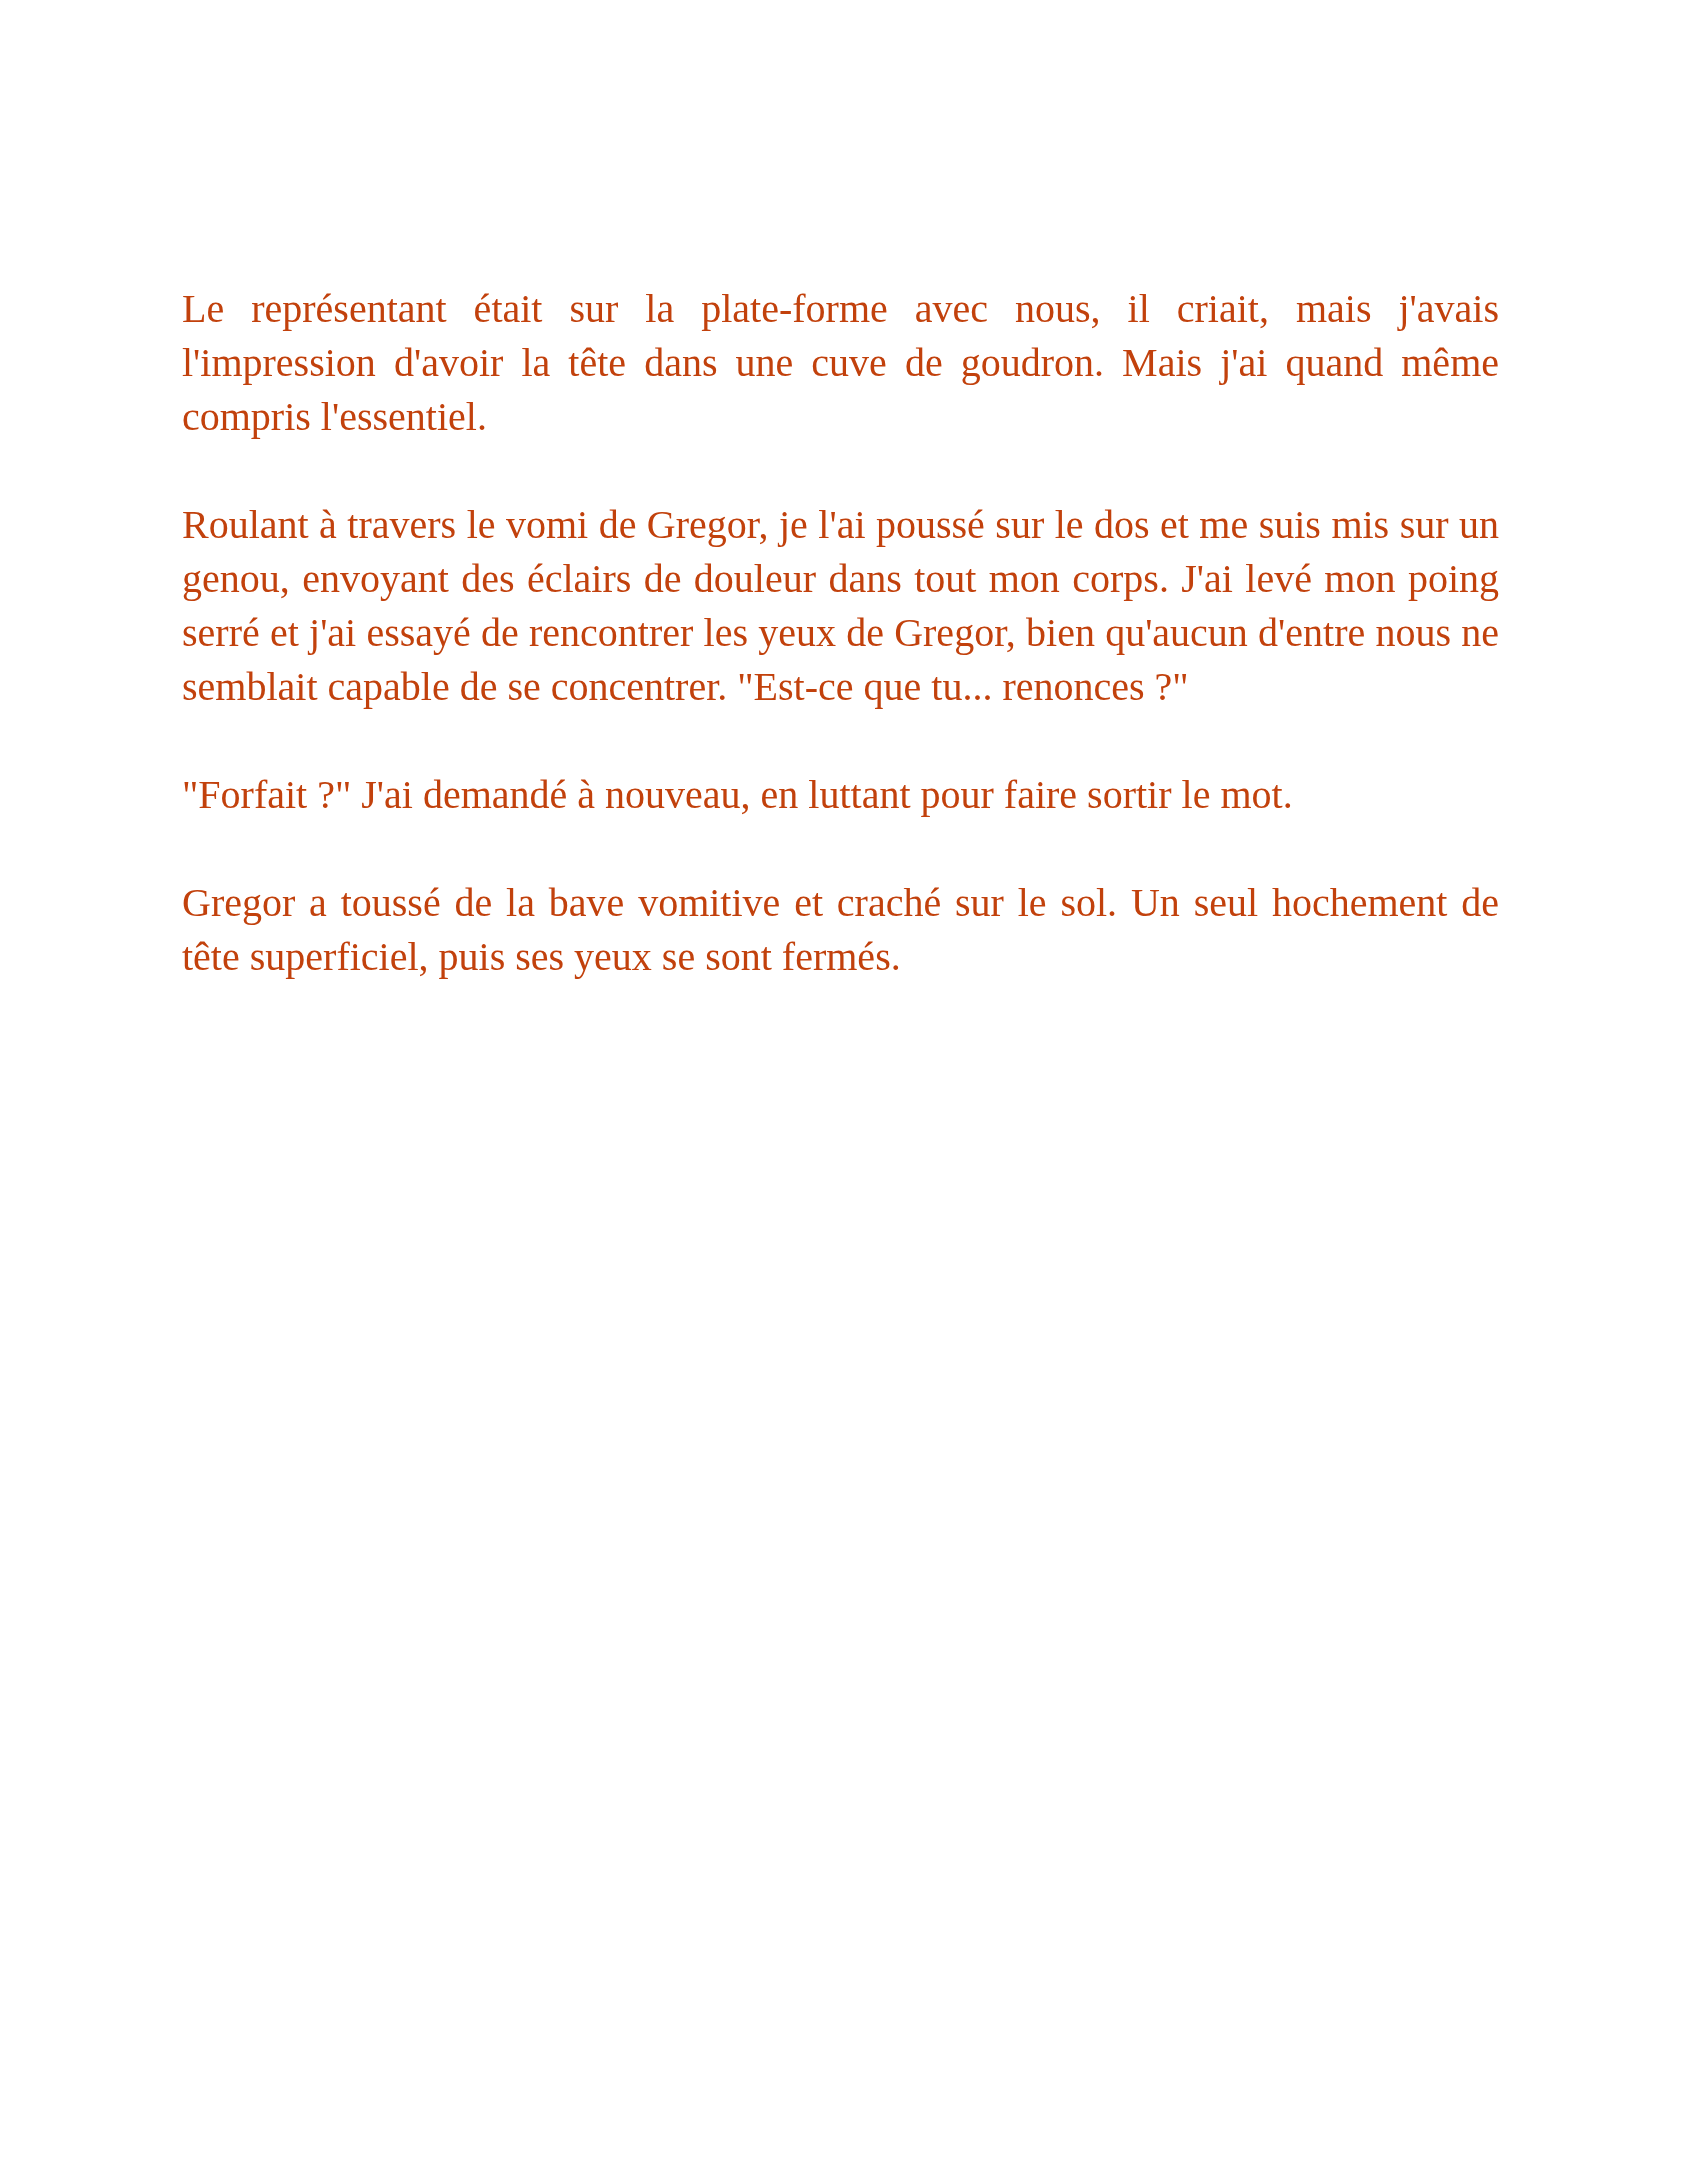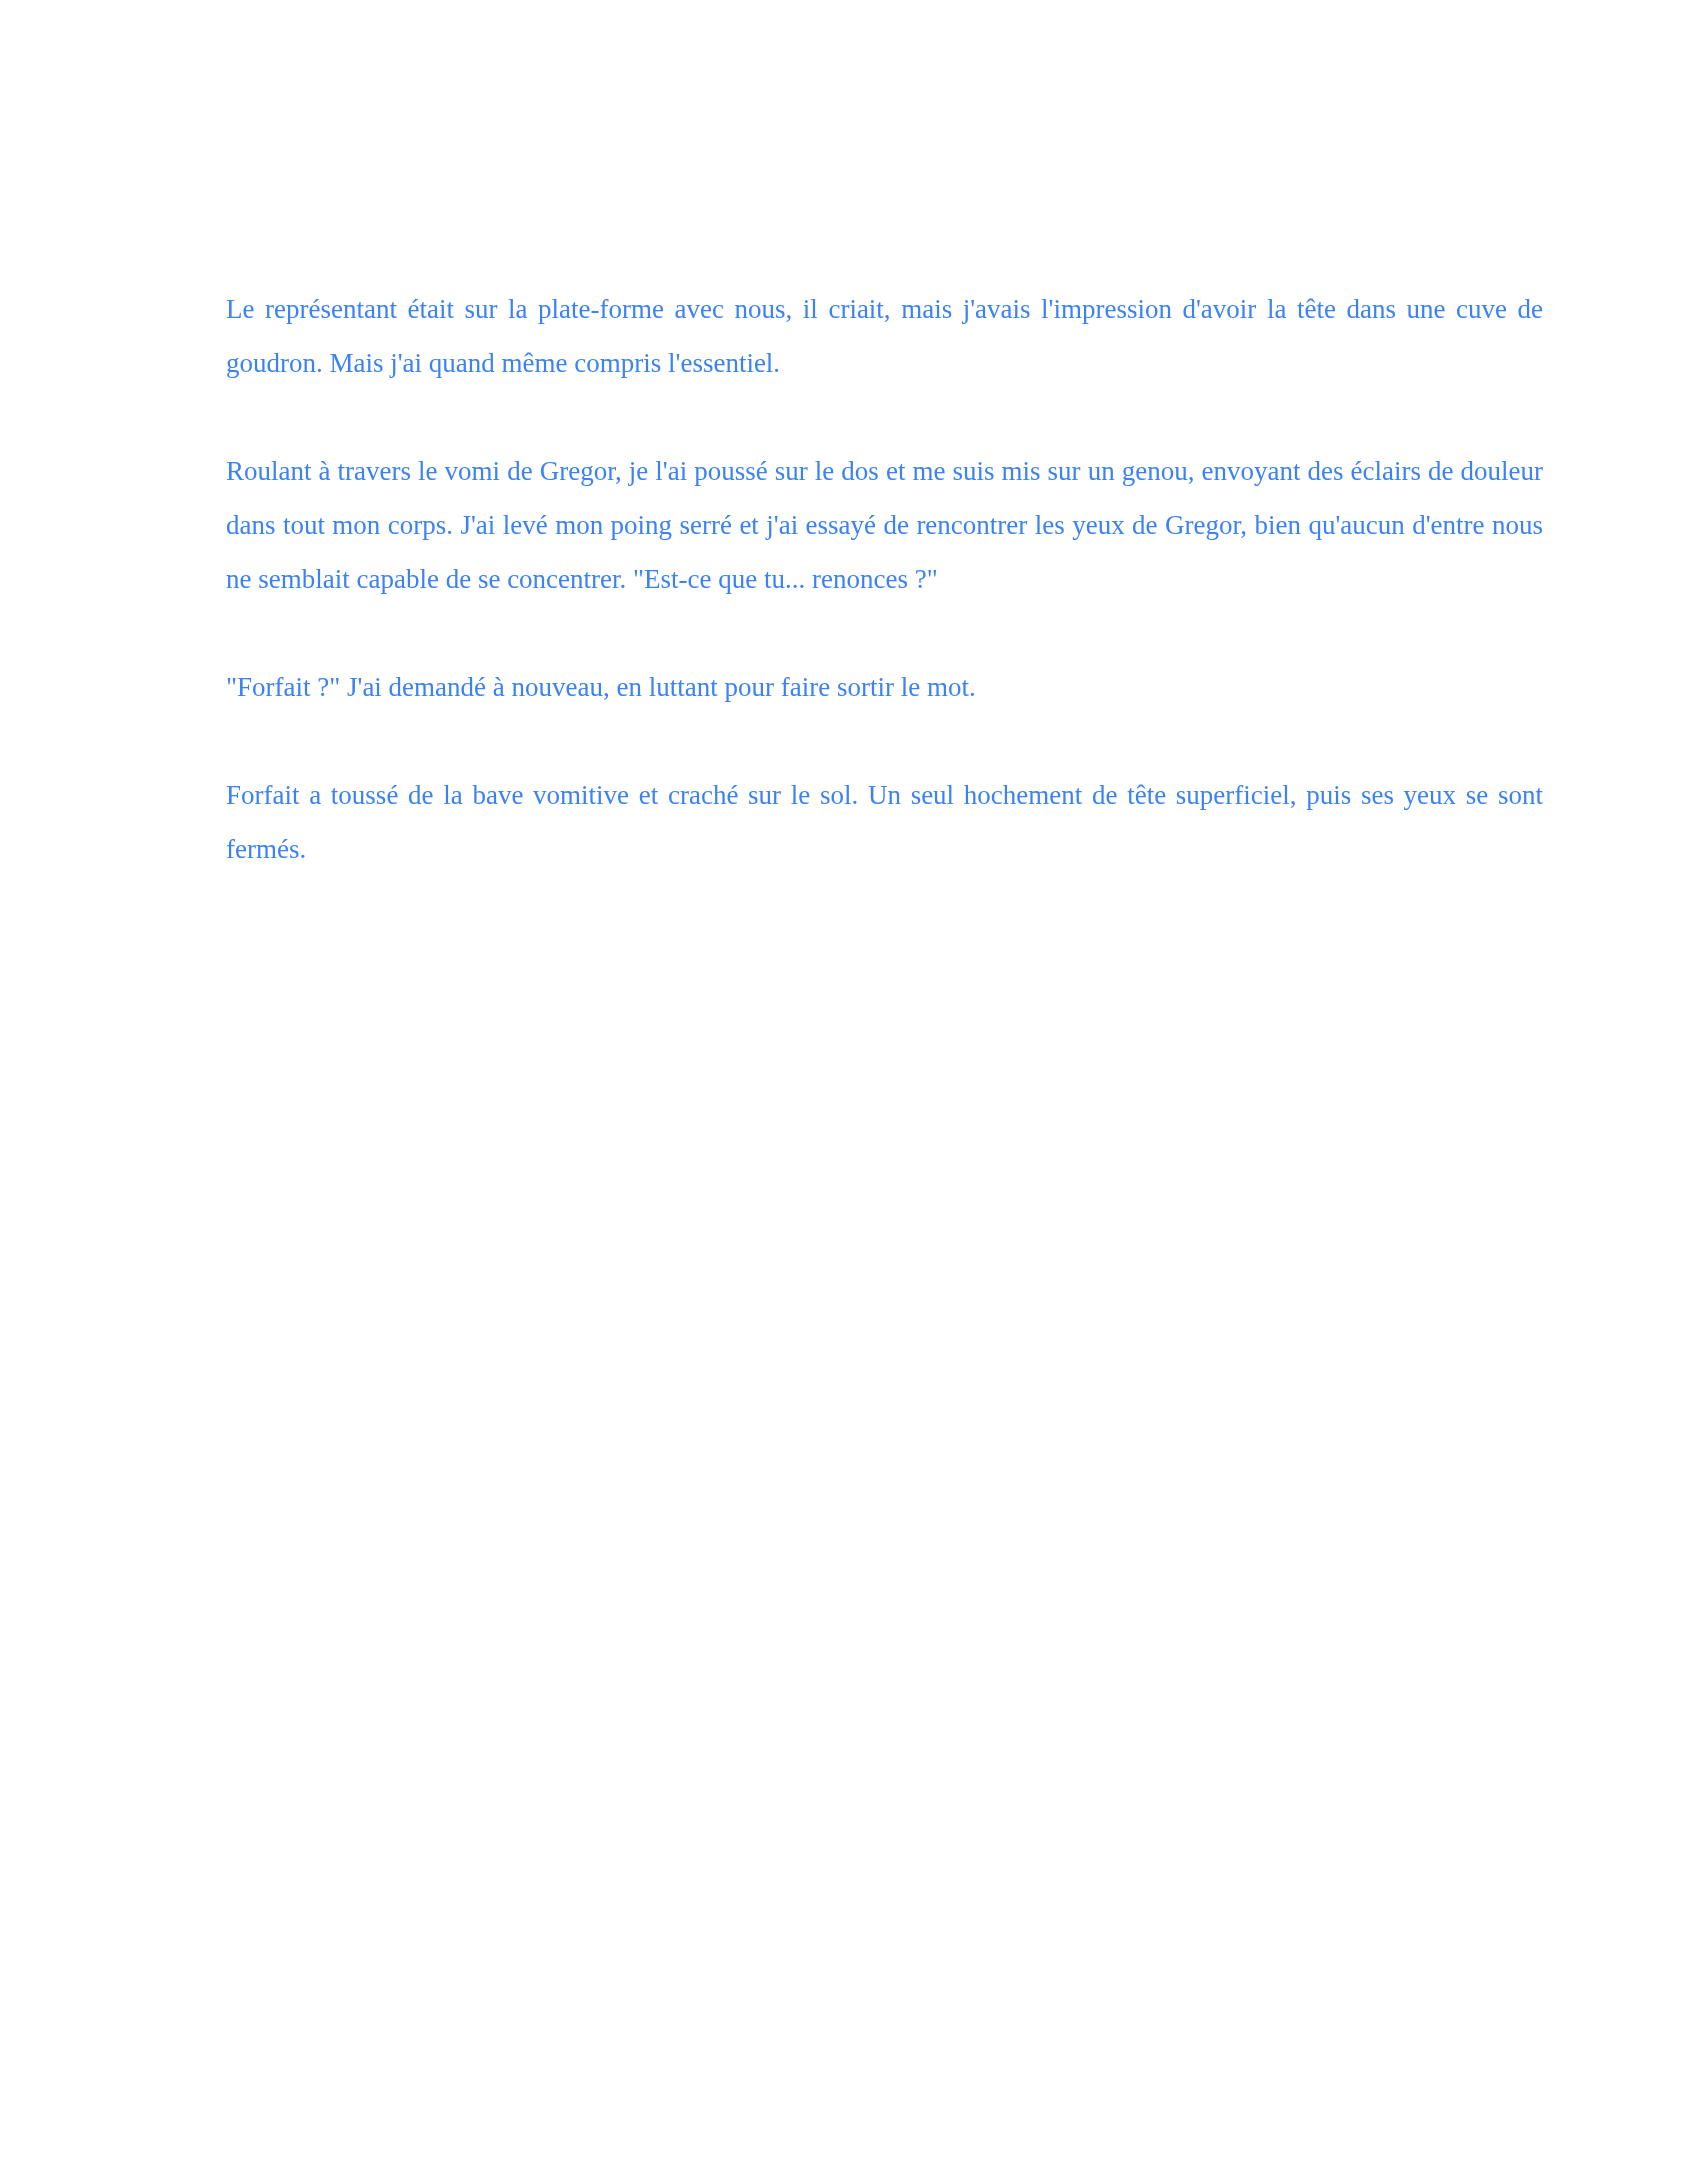--- a/index.html
+++ b/index.html
@@ -12,36 +12,35 @@
     height: 2178px;
     position: relative;
     overflow: hidden;
   }
   .page {
     position: absolute;
     left: 182px;
     top: 282px;
     width: 1317px;
     font-family: "Liberation Serif", serif;
-    font-size: 27px;
+    font-size: 40px;
     line-height: 54px;
-    color: #3b82f6;
-    margin-left: 44px;
+    color: #c2410c;
   }
   .para {
     margin: 0 0 54px 0;
     text-align: justify;
     text-align-last: left;
   }
   .para.italic {
     font-style: italic;
   }
 </style>
 </head>
 <body>
 
 <div class="page">
   <p class="para">Le représentant était sur la plate-forme avec nous, il criait, mais j'avais l'impression d'avoir la tête dans une cuve de goudron. Mais j'ai quand même compris l'essentiel.</p>
   <p class="para">Roulant à travers le vomi de Gregor, je l'ai poussé sur le dos et me suis mis sur un genou, envoyant des éclairs de douleur dans tout mon corps. J'ai levé mon poing serré et j'ai essayé de rencontrer les yeux de Gregor, bien qu'aucun d'entre nous ne semblait capable de se concentrer. "Est-ce que tu... renonces ?"</p>
   <p class="para">"Forfait ?" J'ai demandé à nouveau, en luttant pour faire sortir le mot.</p>
-  <p class="para">Forfait a toussé de la bave vomitive et craché sur le sol. Un seul hochement de tête superficiel, puis ses yeux se sont fermés.</p>
+  <p class="para">Gregor a toussé de la bave vomitive et craché sur le sol. Un seul hochement de tête superficiel, puis ses yeux se sont fermés.</p>
 </div>
 
 
 </body></html>

